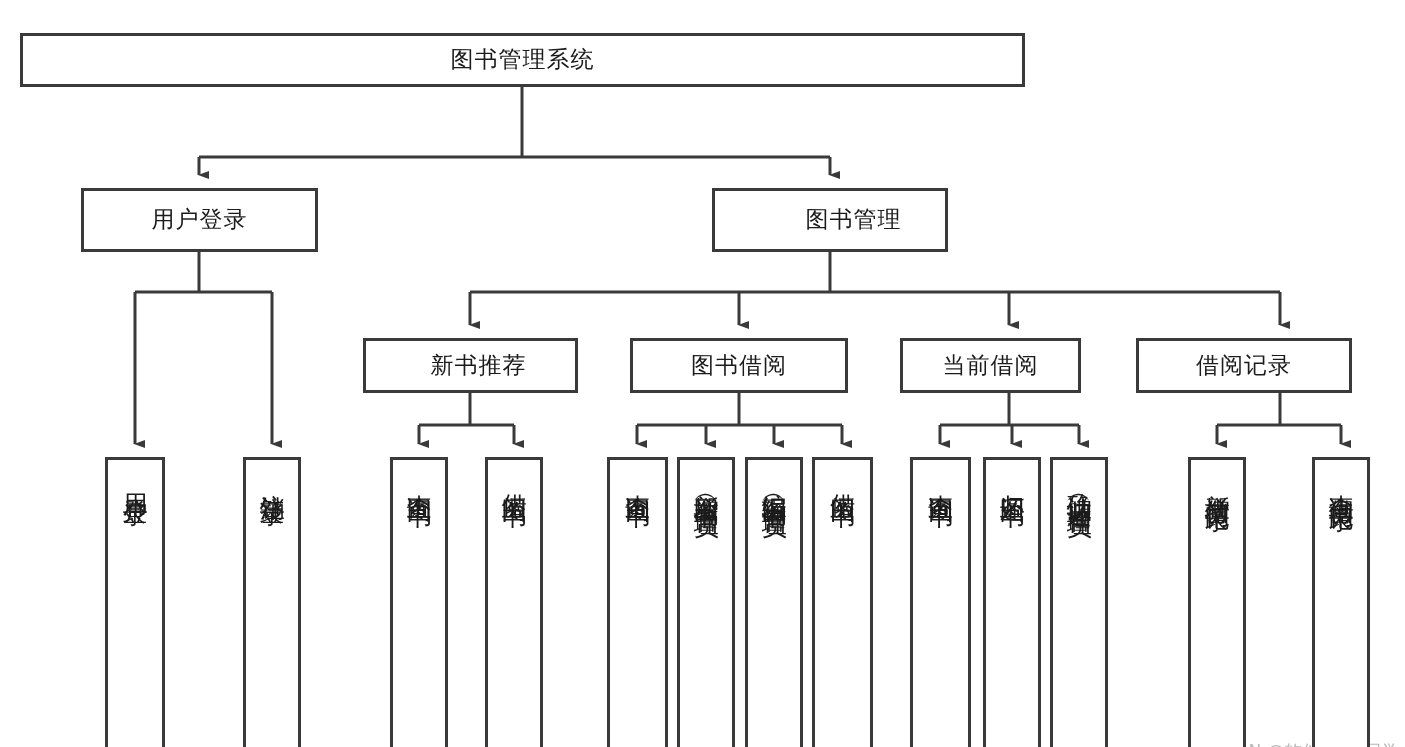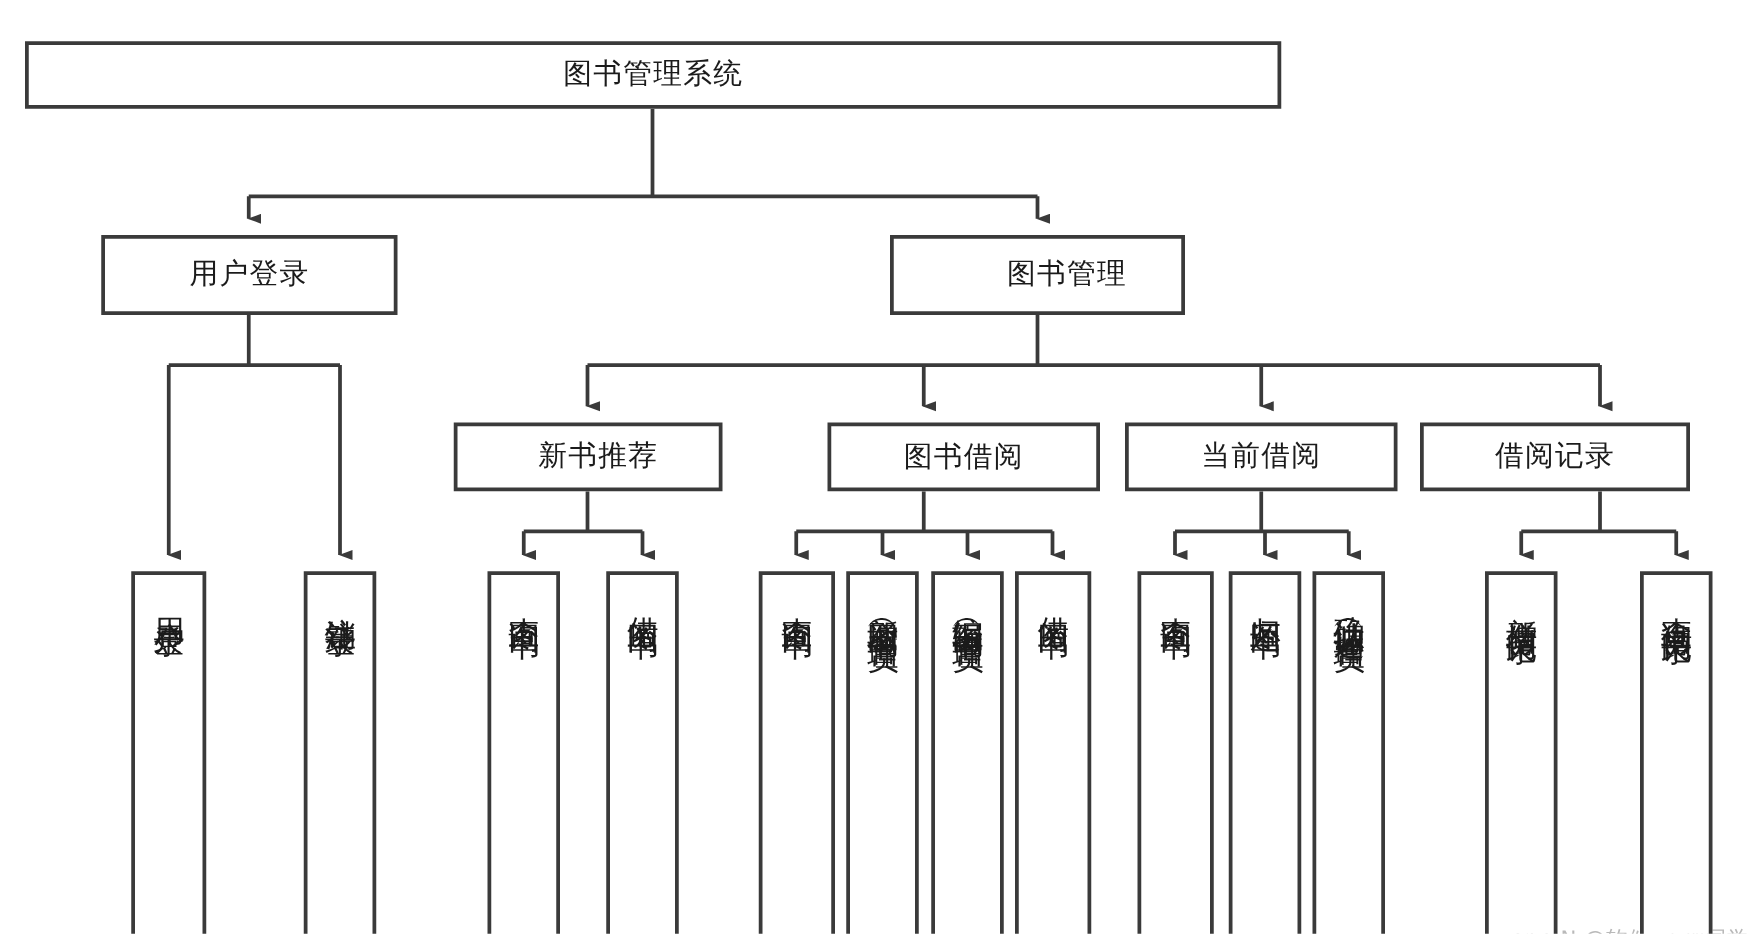--- a/index.html
+++ b/index.html
@@ -132,24 +132,24 @@
   <div class="watermark">CSDN @软件_小贺同学</div>
 <div class="node" style="left: 81px; top: 168px; width: 237px; height: 64px;">
       <span class="label">用户登录</span>
     </div>
     <div class="node" style="left: 712px; top: 168px; width: 236px; height: 64px; padding-left: 47px;">
       <span class="label">图书管理</span>
     </div>
     <div class="node" style="left: 363px; top: 318px; width: 215px; height: 55px; padding-left: 16px;">
       <span class="label">新书推荐</span>
     </div>
-    <div class="node" style="left: 662px; top: 318px; width: 218px; height: 55px; font-family: Liberation Serif, serif;">
+    <div class="node" style="left: 630px; top: 318px; width: 218px; height: 55px;">
       <span class="label">图书借阅</span>
     </div>
-    <div class="node" style="left: 900px; top: 318px; width: 218px; height: 55px;">
+    <div class="node" style="left: 900px; top: 318px; width: 181px; height: 55px;">
       <span class="label">当前借阅</span>
     </div>
     <div class="node" style="left: 1136px; top: 318px; width: 216px; height: 55px;">
       <span class="label">借阅记录</span>
     </div>
     <div class="node leaf" style="left: 105px; top: 437px; width: 60px; height: 298px;">
       <span class="label">用户登录</span>
     </div>
     <div class="node leaf" style="left: 243px; top: 437px; width: 58px; height: 298px;">
       <span class="label">注销登录</span>

